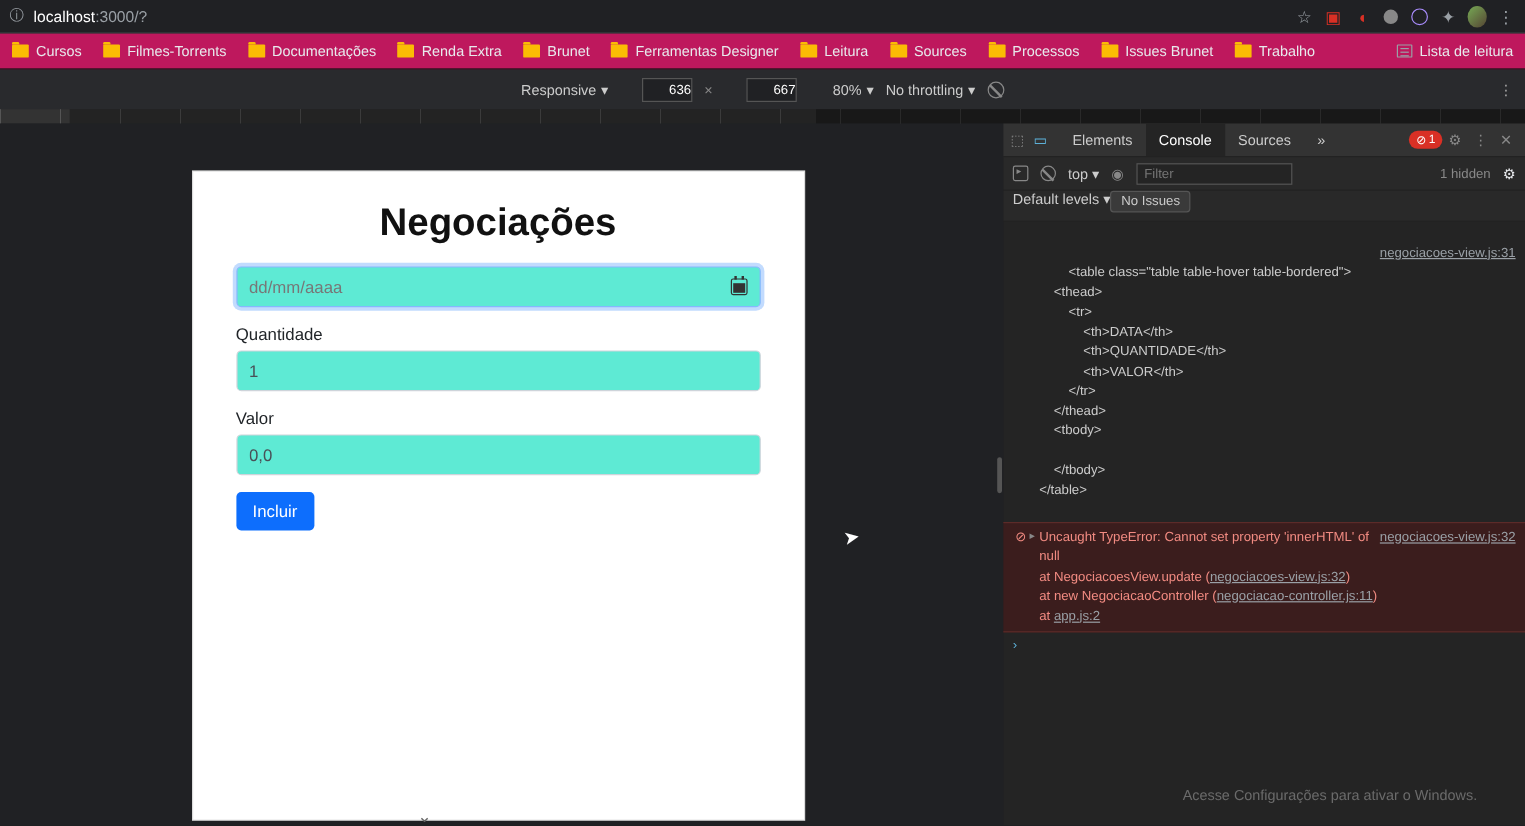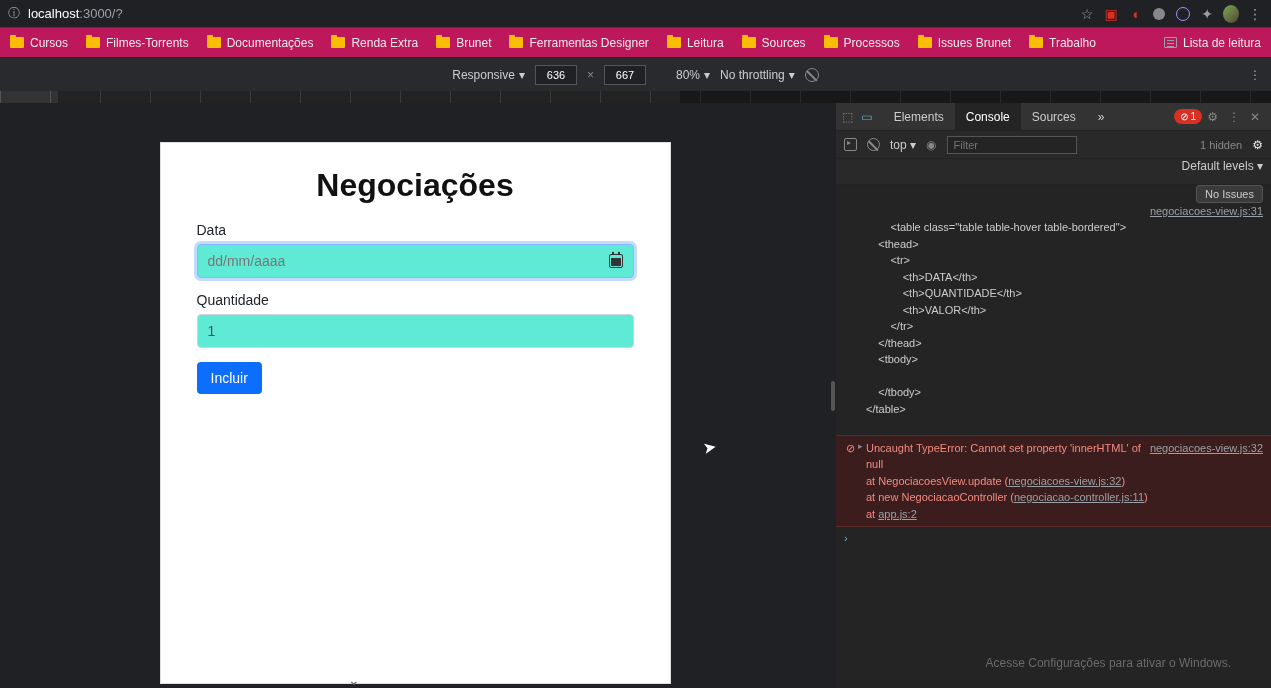--- a/index.html
+++ b/index.html
@@ -22,21 +22,21 @@
 .bm .item { display:flex; align-items:center; gap:6px; cursor:pointer; }
 .bm .folder { width:14px; height:11px; background:#fbbc04; border-radius:1px; position:relative; }
 .bm .folder::before { content:""; position:absolute; top:-2px; left:0; width:6px; height:2px; background:#fbbc04; border-radius:1px 1px 0 0; }
 .bm .list-icon { width:13px; height:11px; border:1px solid #9aa0a6; border-radius:1px; position:relative; }
 .bm .list-icon::after { content:""; position:absolute; left:2px; top:2px; right:2px; height:1px; background:#9aa0a6; box-shadow:0 3px 0 #9aa0a6, 0 6px 0 #9aa0a6; }
 .bm .spacer { flex:1; }
 
 
 .device-bar { height:33px; background:#292a2d; display:flex; align-items:center; justify-content:center; gap:10px; font-size:12px; color:#ccc; position:relative; }
 .device-bar .sel { cursor:pointer; display:flex; align-items:center; gap:4px; }
-.device-bar .dim-input { width:42px; height:20px; background:#202124; border:1px solid #555; color:#fff; text-align:center; font-size:11px; }
+.device-bar .dim-input { width:42px; height:20px; background:#202124; border:1px solid #555; color:#fff; text-align:right; font-size:11px;margin-left:18px; }
 .device-bar .x { color:#888; }
 .device-bar .circle-slash { width:14px; height:14px; border:1.5px solid #888; border-radius:50%; position:relative; }
 .device-bar .circle-slash::after { content:""; position:absolute; top:50%; left:-1px; right:-1px; height:1.5px; background:#888; transform:rotate(45deg); }
 .device-bar .menu-dots { position:absolute; right:10px; color:#aaa; cursor:pointer; }
 
 
 .ruler { height:12px; background:#333; position:relative; }
 .ruler::before { content:""; position:absolute; inset:0; background:repeating-linear-gradient(90deg,#555 0 1px,transparent 1px 50px); }
 .ruler .shade { position:absolute; left:58px; right:0; top:0; bottom:0; background:rgba(0,0,0,0.3); }
 .ruler .shade2 { position:absolute; left:680px; right:0; top:0; bottom:0; background:rgba(0,0,0,0.3); }
@@ -76,21 +76,21 @@
 .dt-toolbar .sq { width:13px; height:13px; border:1.5px solid #888; border-radius:2px; position:relative; cursor:pointer; }
 .dt-toolbar .sq::after { content:"▸"; position:absolute; font-size:8px; color:#888; left:2px; top:-1px; }
 .dt-toolbar .noentry { width:13px; height:13px; border:1.5px solid #888; border-radius:50%; position:relative; cursor:pointer; }
 .dt-toolbar .noentry::after { content:""; position:absolute; top:50%; left:-1px; right:-1px; height:1.5px; background:#888; transform:rotate(45deg); }
 .dt-toolbar .sel { color:#ccc; cursor:pointer; }
 .dt-toolbar .eye { color:#888; cursor:pointer; }
 .dt-toolbar .filter-box { width:130px; height:18px; background:#242424; border:1px solid #555; color:#ccc; padding:0 6px; font-size:11px; }
 .dt-toolbar .spacer { flex:1; }
 .dt-toolbar .hidden-txt { color:#888; font-size:11px; }
 
-.dt-toolbar2 { height:26px; background:#292929; display:flex; align-items:flex-end; padding:0 8px; gap:12px; border-bottom:1px solid #222;flex-direction:column; }
+.dt-toolbar2 { height:26px; background:#292929; display:flex; align-items:flex-start; padding:0 8px; border-bottom:1px solid #222; }
 .dt-toolbar2 .sel { color:#ccc; cursor:pointer; }
 .dt-toolbar2 .issues-btn { background:#3a3a3a; border:1px solid #555; color:#ccc; padding:2px 8px; border-radius:3px; cursor:pointer; font-size:11px; }
 
 .console-body { flex:1; overflow:auto; font-family:Consolas,Monaco,monospace; font-size:11px; line-height:1.5; }
 .log-line { padding:1px 8px 1px 30px; position:relative; white-space:pre-wrap; word-break:break-all; }
 .log-src { float:right; color:#9aa0a6; text-decoration:underline; cursor:pointer; }
 .html-log { color:#ccc; }
 .err-block { background:#3b1d1d; color:#f28b82; border-top:1px solid #5c2b29; border-bottom:1px solid #5c2b29; padding:4px 8px 4px 30px; position:relative; }
 .err-block::before { content:"⊘"; position:absolute; left:10px; top:4px; color:#f28b82; }
 .err-block .caret { position:absolute; left:22px; top:4px; color:#888; font-size:9px; }
@@ -197,29 +197,32 @@
 <div class="ruler">
     <div class="shade"></div>
     <div class="shade2"></div>
   </div>
 
 <div class="main">
   <div class="viewport">
     <div class="page">
       <h1>Negociações</h1>
       <div class="form-group">
-        <label>Data</label>
         <div class="form-control focus date-field">
           <span style="color:#777">dd/mm/aaaa</span>
           <span class="cal-icon"></span>
         </div>
       </div>
       <div class="form-group">
         <label>Quantidade</label>
         <input class="form-control" value="1" style="">
+      </div>
+      <div class="form-group">
+        <label>Valor</label>
+        <input class="form-control" value="0,0" style="">
       </div>
       <button class="btn-primary">Incluir</button>
     </div>
     <span class="resize-handle">⌄</span>
   </div>
 
   <div class="divider">
       <div class="grip"></div>
     </div>
 

